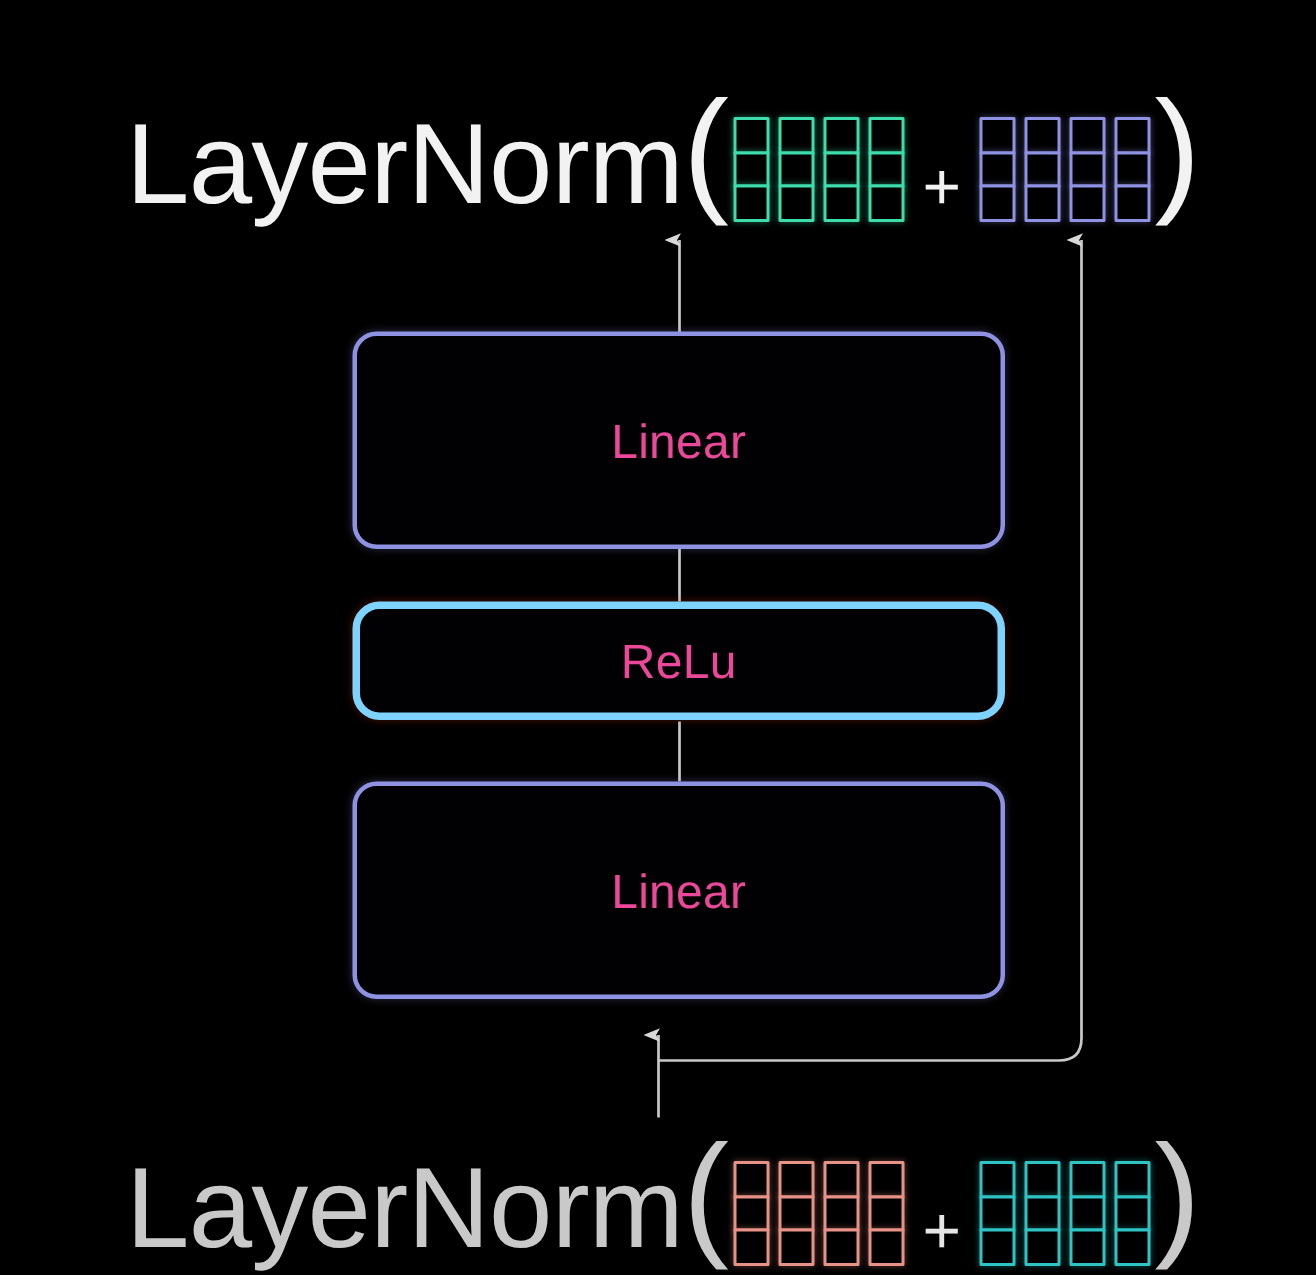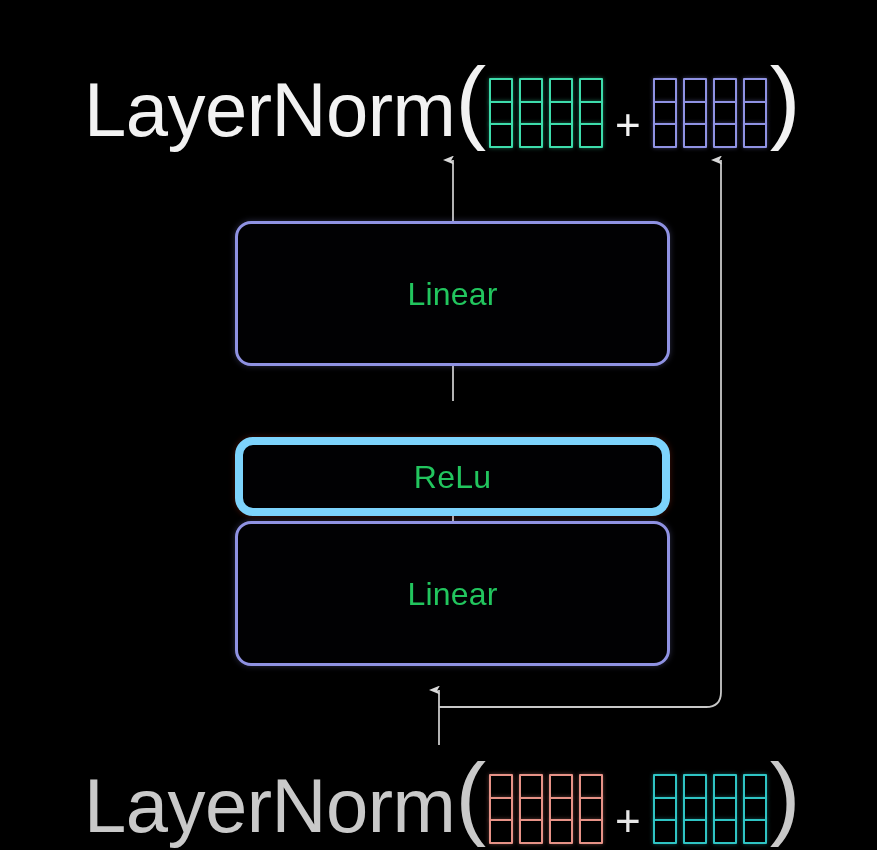--- a/index.html
+++ b/index.html
@@ -93,33 +93,32 @@
     position: absolute;
     box-sizing: border-box;
     background: #010103;
     display: flex;
     align-items: center;
     justify-content: center;
     border-radius: 16px;
   }
   .layer-box .layer-label {
     font-size: 32px;
-    color: #22c55e;
+    color: #ec4899;
     letter-spacing: 0.2px;
     line-height: 1;
   }
   .box-linear {
     border: 3px solid #8f92e3;
     box-shadow: 0 0 6px rgba(143,146,227,0.30);
   }
   .box-relu {
-    border: 8px solid #7dd3fc;
+    border: 5px solid #7dd3fc;
     border-radius: 18px;
     box-shadow: 0 0 6px rgba(226,59,31,0.30);
-    margin-top: 36px;
   }
 
   
   #wires {
     position: absolute;
     left: 0; top: 0;
     width: 877px;
     height: 850px;
     pointer-events: none;
   }

